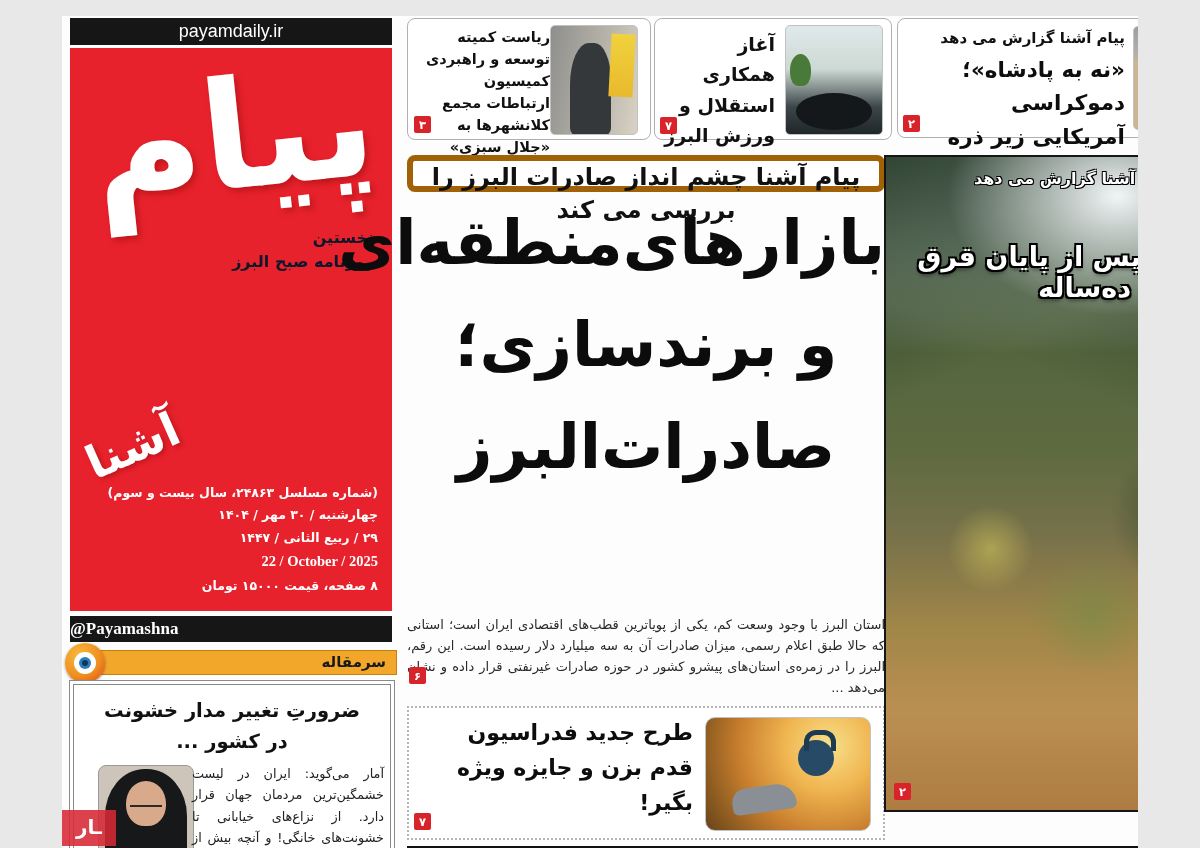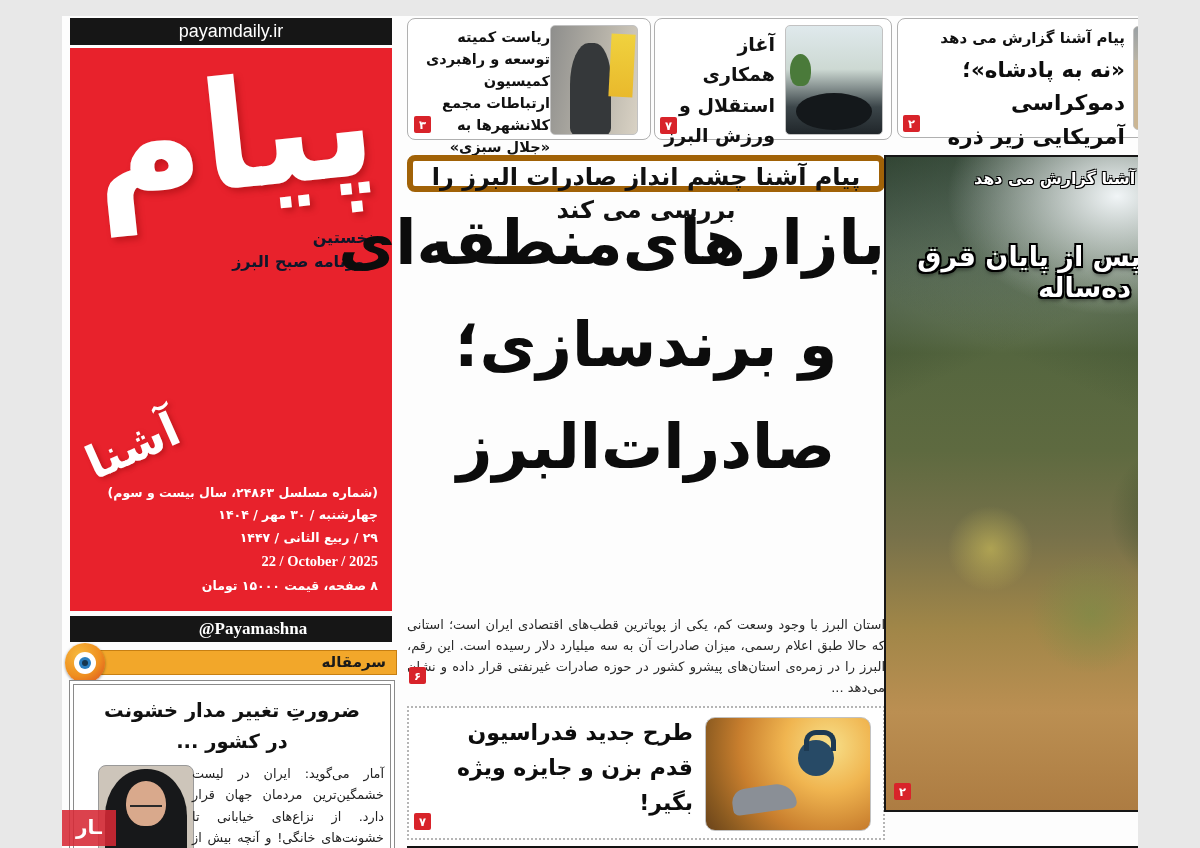--- a/index.html
+++ b/index.html
@@ -23,22 +23,22 @@
   .logo-tagline { position:absolute; right:18px; top:178px; color:#0f172a;
     text-align:right; font-size:16px; font-weight:bold; line-height:1.5; }
   .logo-script { position:absolute; left:14px; bottom:138px; color:#fff;
     font-size:46px; font-weight:bold; transform:rotate(-24deg);
     text-shadow:2px 3px 5px rgba(120,0,0,.35); }
   .issue-block { position:absolute; right:14px; bottom:14px; color:#fff;
     text-align:right; font-size:12.5px; font-weight:bold; line-height:1.78; }
   .issue-block .en { direction:ltr; font-family:"Liberation Serif", serif;
     font-size:14.5px; }
   .social-bar { left:8px; top:600px; width:322px; height:26px; background:#161616;
-    color:#fff; text-align:center; font-size:17px; line-height:25px; font-weight:bold;
-    font-family:"Liberation Serif", serif;padding-left:44px; }
+    color:#fff; font-size:17px; line-height:25px; font-weight:bold;
+    font-family:"Liberation Serif", serif; }
   .editorial-bar { left:30px; top:634px; width:305px; height:25px; background:#f2a72a;
     border:1px solid #c77f12; }
   .editorial-bar span { display:block; text-align:right; padding-right:10px;
     font-size:15px; font-weight:bold; line-height:23px; color:#1a1a1a; }
   .eye { left:3px; top:627px; width:40px; height:40px; border-radius:50%;
     background:radial-gradient(circle at 35% 30%, #f6b93d, #ef8f1f 55%, #d8481f 100%);
     box-shadow:0 1px 3px rgba(0,0,0,.4); }
   .eye .w { position:absolute; inset:9px; background:#fff; border-radius:50%; }
   .eye .i { position:absolute; inset:14px; background:#2a7fc1; border-radius:50%; }
   .eye .p { position:absolute; inset:17px; background:#15364f; border-radius:50%; }

